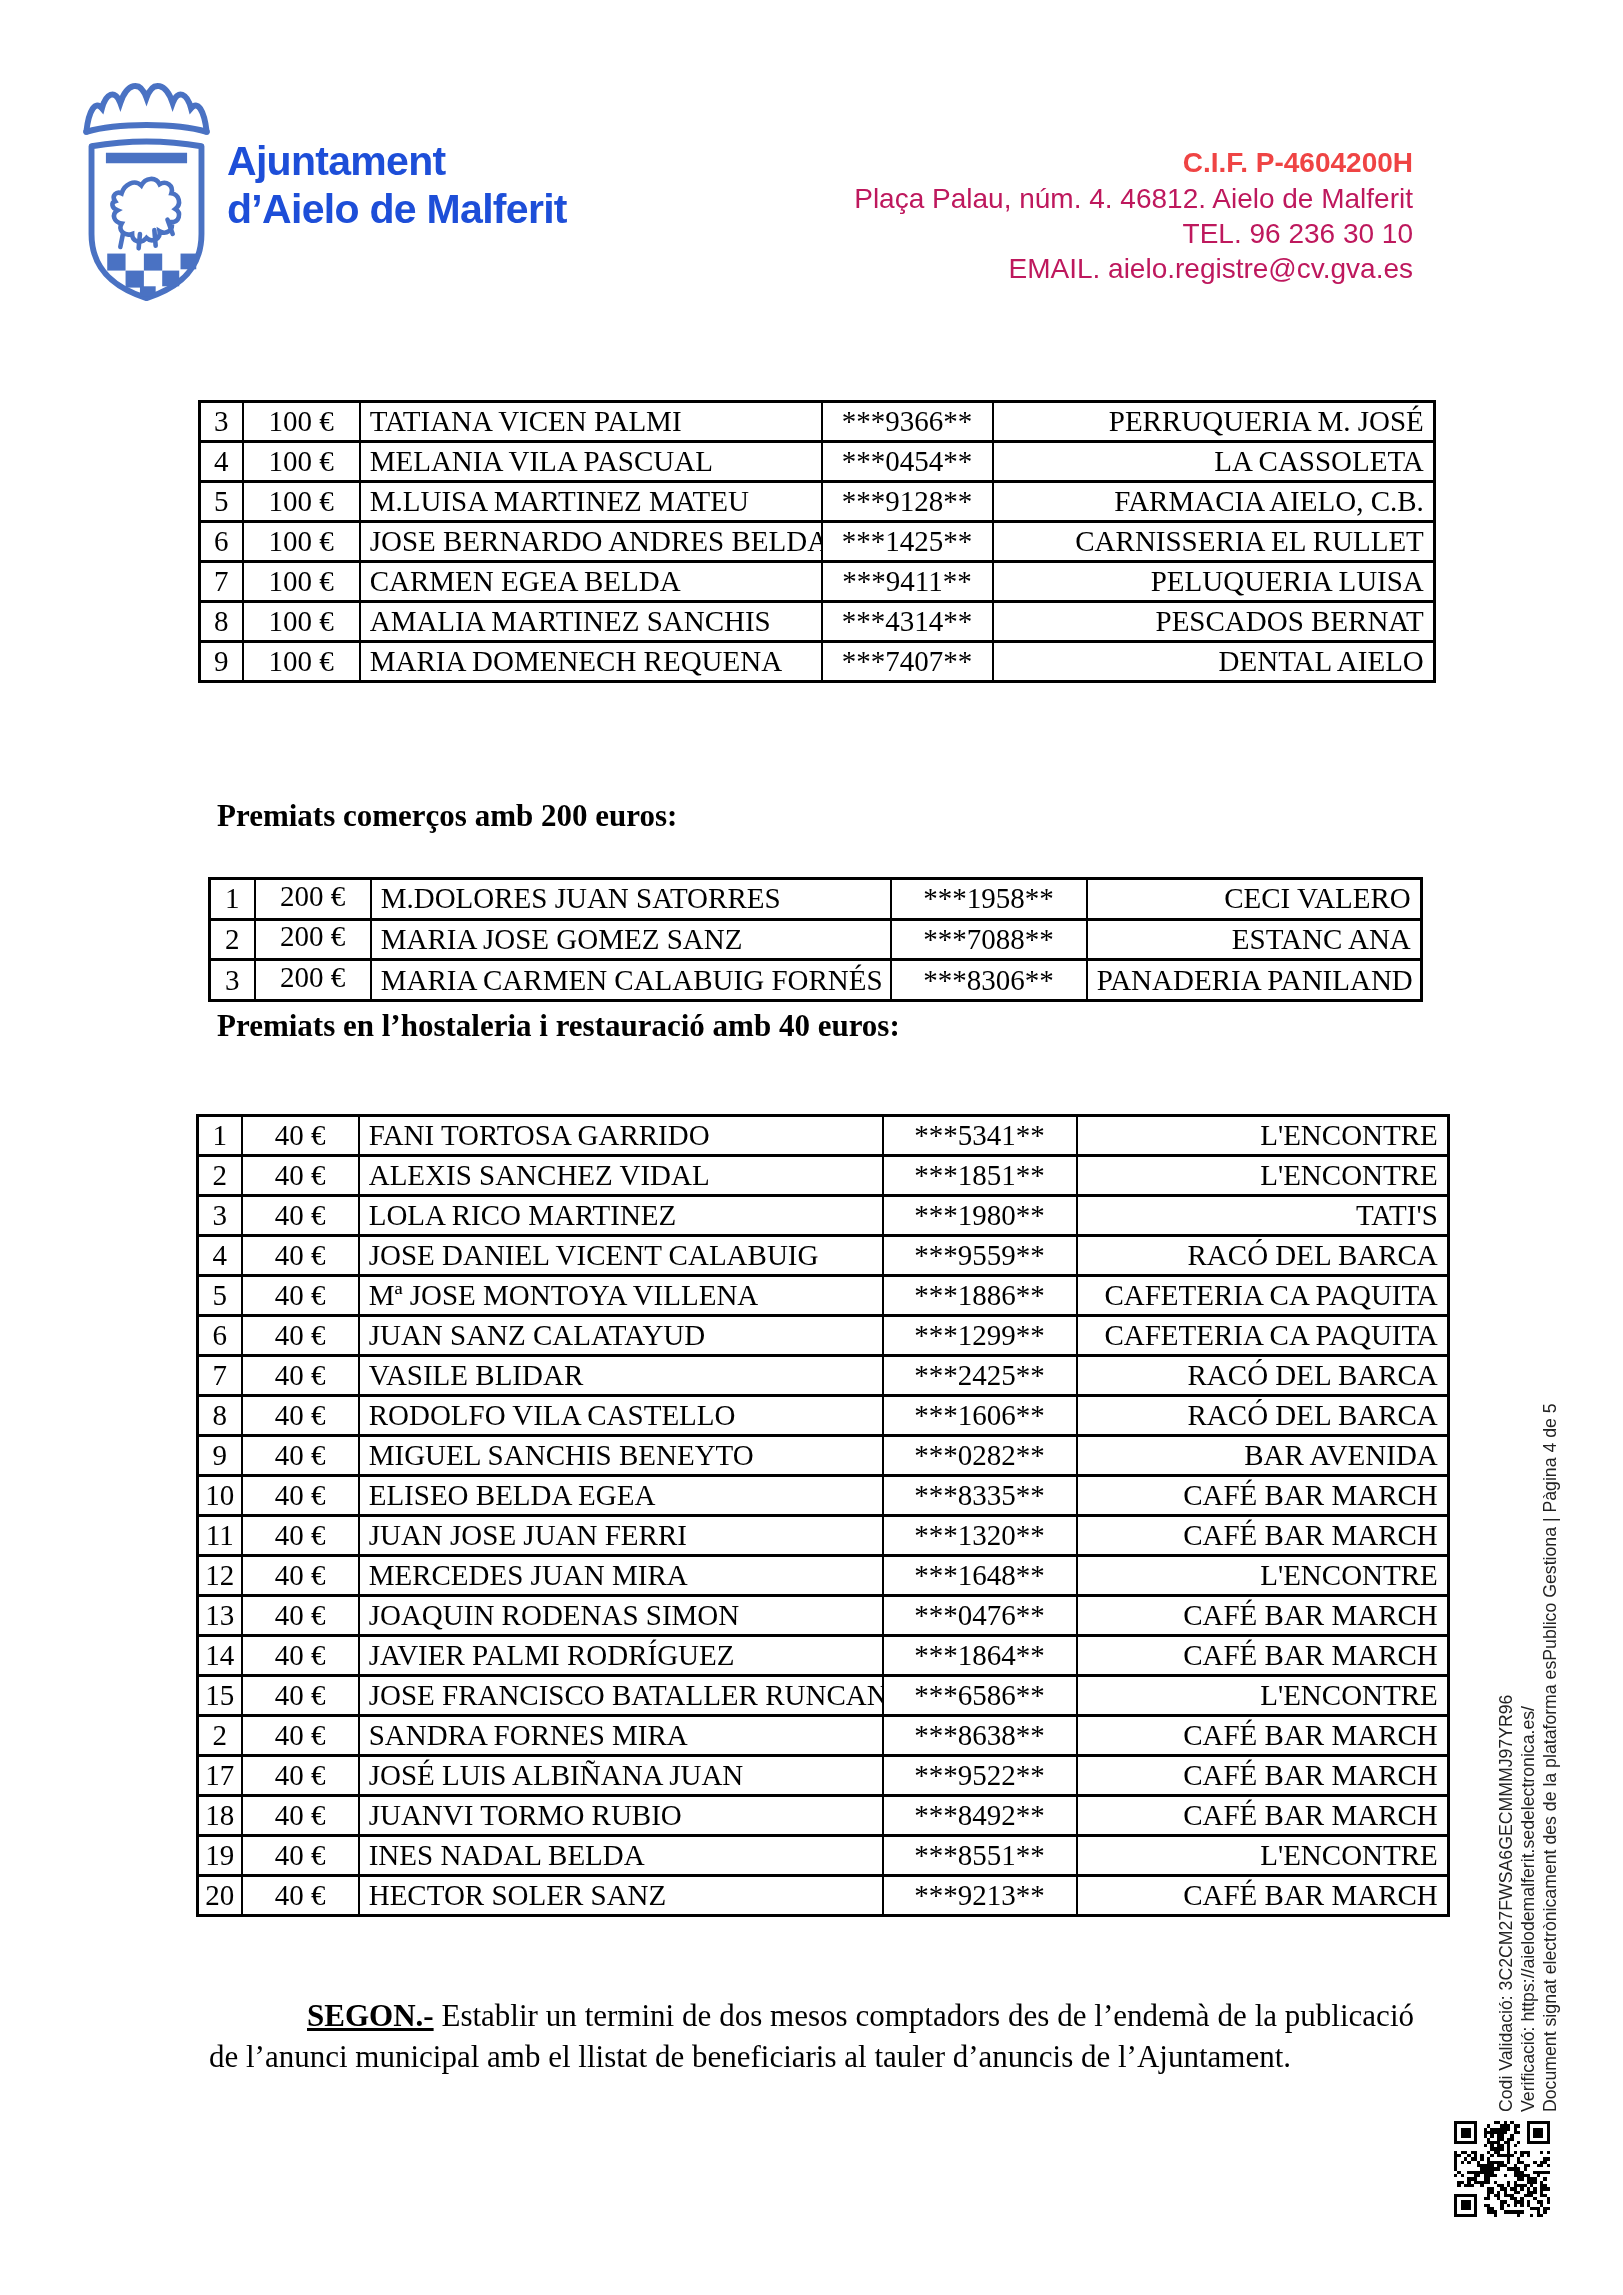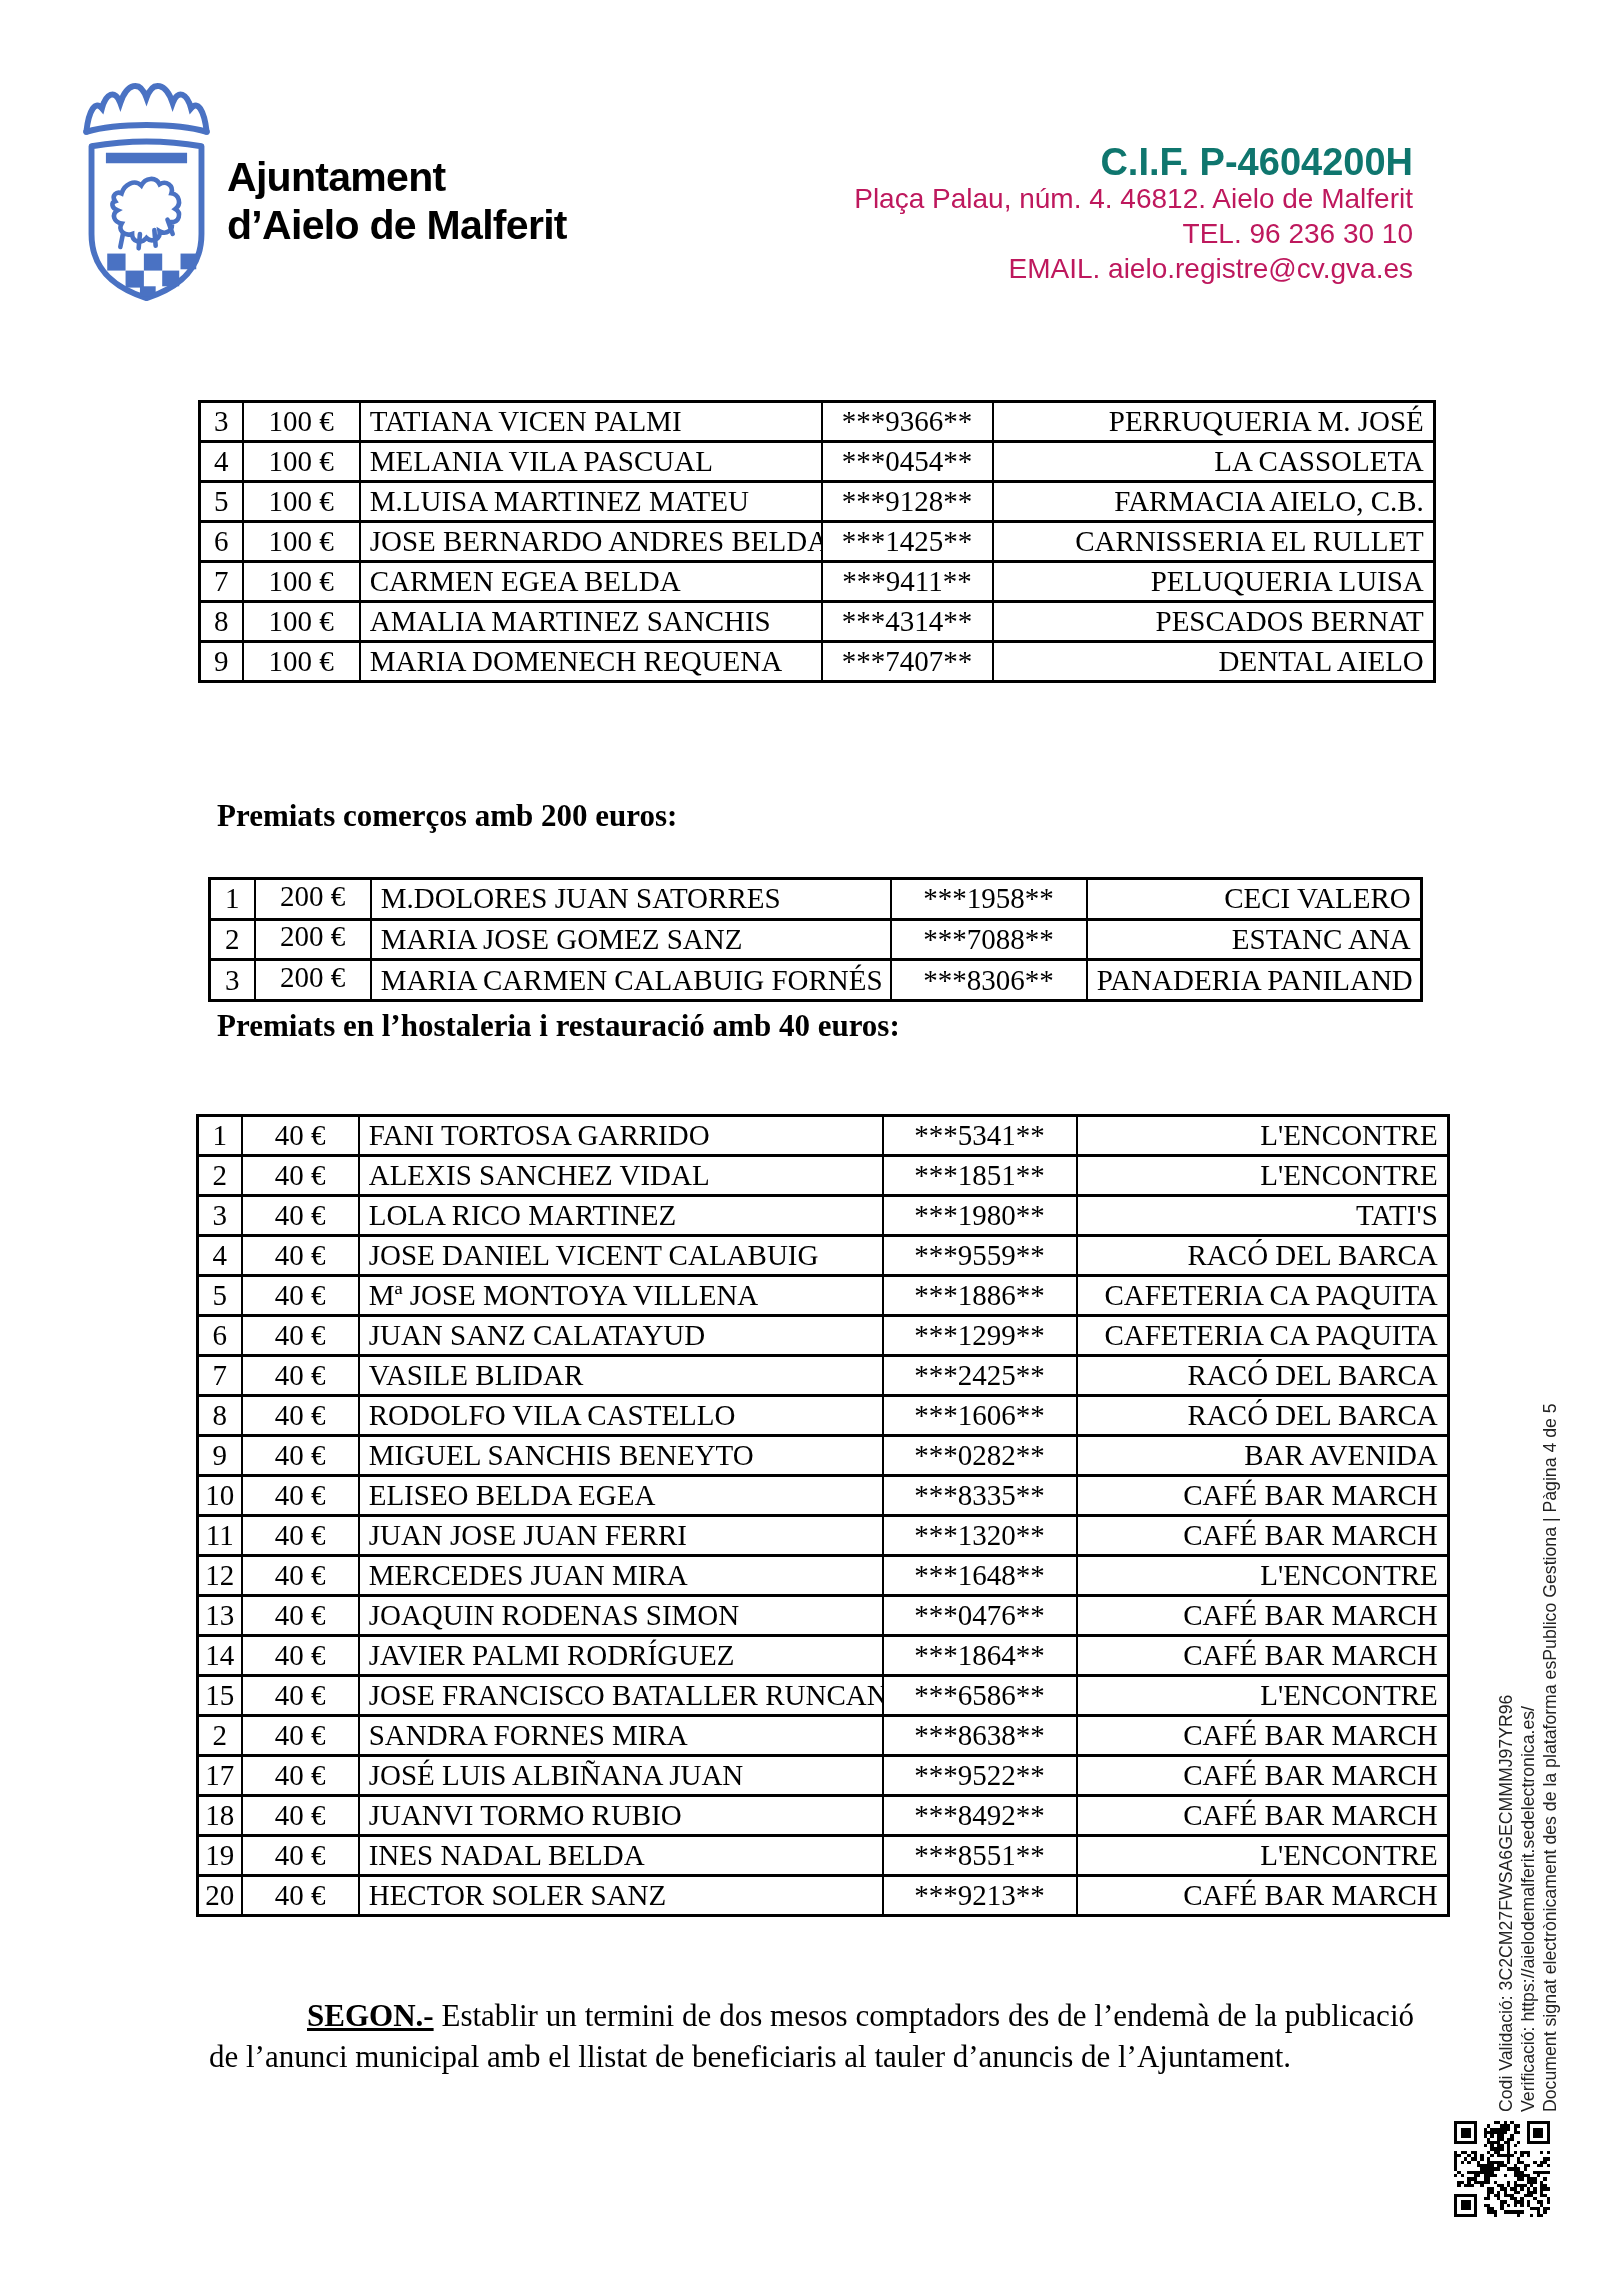--- a/index.html
+++ b/index.html
@@ -8,24 +8,24 @@
     width:1623px;height:2295px;
     background:#ffffff;
     overflow:hidden;
     font-family:"Liberation Serif", serif;
     color:#000;
   }
   
   #logo{position:absolute;left:77px;top:69px;width:139px;height:233px;}
   #org-name{position:absolute;left:227px;top:137px;
     font-family:"Liberation Sans", sans-serif;font-weight:bold;
-    font-size:41px;line-height:48px;color:#000000;letter-spacing:-0.7px;margin-top:16px;}
+    font-size:41px;line-height:48px;color:#1d4ed8;letter-spacing:-0.7px;}
   #header-right{position:absolute;right:210px;top:144px;text-align:right;
     font-family:"Liberation Sans", sans-serif;}
-  #header-right .cif{font-size:38px;font-weight:bold;color:#0f766e;line-height:37px;}
+  #header-right .cif{font-size:28px;font-weight:bold;color:#ef4444;line-height:37px;}
   #header-right .addr{font-size:28px;color:#be185d;line-height:35px;}
   
   table.doc-table{position:absolute;border-collapse:collapse;table-layout:fixed;
     border:3.9px solid #000;}
   table.doc-table td{
     border:2px solid #000;border-top:3.3px solid #000;border-bottom:3.3px solid #000;
     height:37px;font-size:29px;line-height:31px;
     padding:0 9.2px;overflow:hidden;white-space:nowrap;vertical-align:middle;}
   table.doc-table td.c0{text-align:center;padding:0 2.6px;}
   table.doc-table td.c1{text-align:center;}

